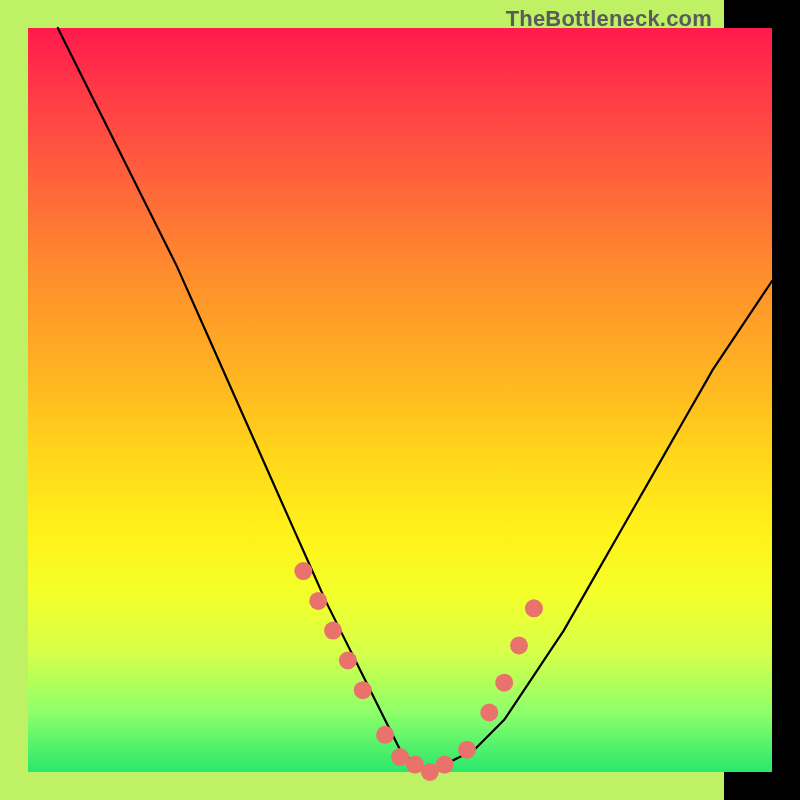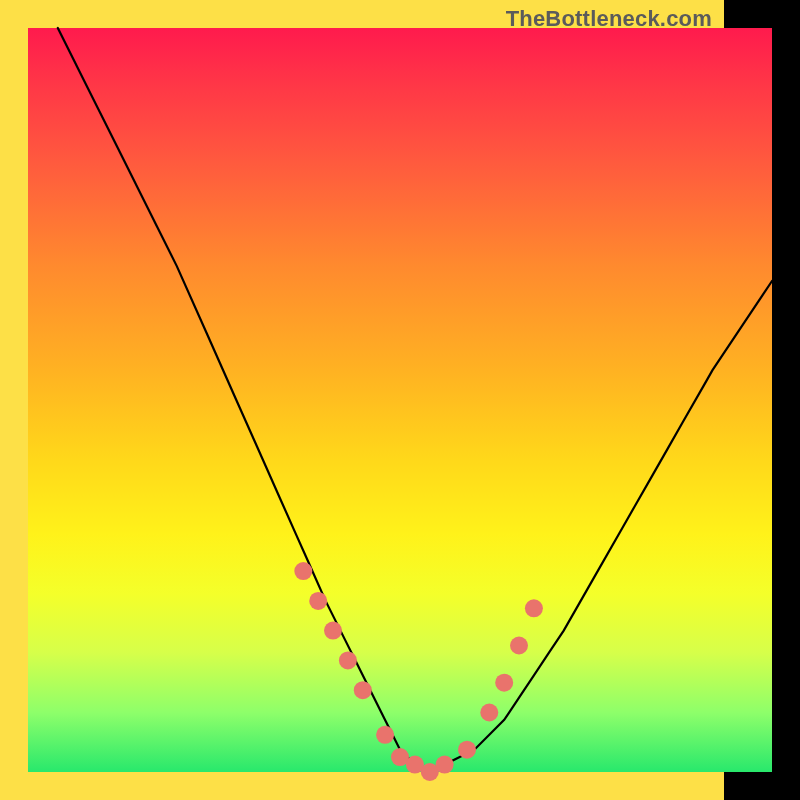--- a/index.html
+++ b/index.html
@@ -1,20 +1,20 @@
 <!DOCTYPE html>
 <html><head>
 <meta charset="utf-8">
 <style>
   * { margin: 0; padding: 0; box-sizing: border-box; }
   html, body { width: 800px; height: 800px; overflow: hidden; background: #000; }
   .frame {
     width: 724px;
     height: 800px;
-    background: #fde047;
+    background: #bef264;
     position: relative;
   }
   .watermark {
     position: absolute;
     top: 6px;
     right: 12px;
     font-family: Arial, Helvetica, sans-serif;
     font-size: 22px;
     font-weight: 600;
     color: #5b5b5b;

